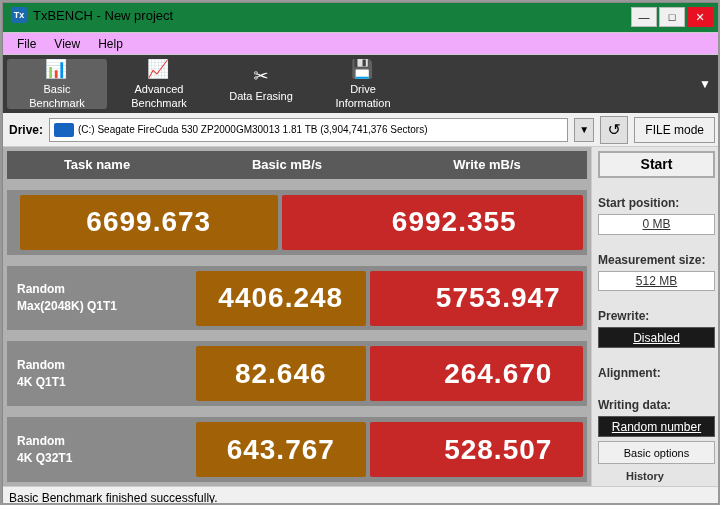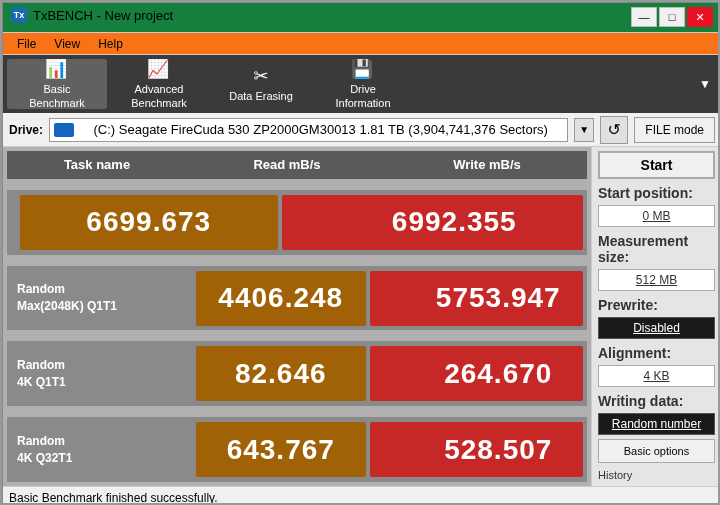--- a/index.html
+++ b/index.html
@@ -47,21 +47,21 @@
       background: #f0f0f0;
       border: 1px solid #bbb;
       cursor: pointer;
       font-size: 11px;
       display: flex; align-items: center; justify-content: center;
     }
     .title-btn:last-child { background: #e81123; color: white; border-color: #e81123; }
 
     
     .menu-bar {
-      background: #f97316;
+      background: #f0abfc;
       display: flex;
       gap: 2px;
       padding: 2px 6px;
       height: 22px;
       border-bottom: 1px solid #ccc;
     }
     .menu-item {
       padding: 2px 8px;
       cursor: pointer;
       font-size: 12px;
@@ -231,24 +231,24 @@
     .start-btn {
       height: 28px;
       background: #f0f0f0;
       border: 2px solid #aaa;
       font-size: 14px;
       font-weight: bold;
       cursor: pointer;
       width: 100%;
     }
     .right-label {
-      font-size: 14px;
+      font-size: 12px;
       font-weight: bold;
       color: #333;
-      margin-top: 2px;
+      margin-top: 14px;
     }
     .right-value-box {
       height: 22px;
       background: #1a1a1a;
       color: white;
       font-size: 12px;
       display: flex;
       align-items: center;
       justify-content: center;
       border: 1px solid #555;
@@ -262,23 +262,24 @@
     .task-options-btn {
       height: 24px;
       background: #f0f0f0;
       border: 1px solid #aaa;
       font-size: 11px;
       cursor: pointer;
       width: 100%;
     }
     .history-label {
       font-size: 11px;
-      font-weight: normal;
+      font-weight: bold;
       color: #333;
       margin-top: 2px;
+      margin-left: 28px;
     }
 
     
     .status-bar {
       background: #f0f0f0;
       height: 22px;
       display: flex;
       align-items: center;
       padding: 0 6px;
       border-top: 1px solid #ccc;
@@ -329,36 +330,36 @@
     </div>
     <div class="toolbar-dropdown">
       <span>▼</span>
     </div>
   </div>
 
   <div class="drive-bar">
     <span class="drive-label">Drive:</span>
     <div style="display:flex; flex:1; border:1px solid #999; background:white; height:24px; align-items:center; padding:0 4px; gap:4px;">
       <div class="drive-icon-blue"></div>
-      <span style="font-size:13px; flex:1;text-align:center;">(C:) Seagate FireCuda 530 ZP2000GM30013  1.81 TB (3,904,741,376 Sectors)</span>
+      <span style="font-size:10px; flex:1;">(C:) Seagate FireCuda 530 ZP2000GM30013  1.81 TB (3,904,741,376 Sectors)</span>
     </div>
     <div class="drive-select-arrow">▼</div>
     <div class="drive-refresh-btn">
       <span style="font-size:16px;">↺</span>
     </div>
     <button class="file-mode-btn">FILE mode</button>
   </div>
 
   <div class="main-content">
 
     <div class="bench-table">
 
       <div class="bench-header">
         <div class="bench-header-cell col-task">Task name</div>
-        <div class="bench-header-cell col-read">Read mB/s</div>
+        <div class="bench-header-cell col-read">Basic mB/s</div>
         <div class="bench-header-cell col-write">Write mB/s</div>
       </div>
 
       <div class="bench-row">
         <div class="bench-value read">6699.673</div>
         <div class="bench-value write">6992.355</div>
       </div>
 
       <div class="bench-row">
         <div class="bench-row-name">Random<br>Max(2048K) Q1T1</div>
@@ -386,21 +387,20 @@
       <span class="right-label">Start position:</span>
       <div class="right-value-box light">0 MB</div>
 
       <span class="right-label">Measurement size:</span>
       <div class="right-value-box light">512 MB</div>
 
       <span class="right-label">Prewrite:</span>
       <div class="right-value-box">Disabled</div>
 
       <span class="right-label">Alignment:</span>
-      <div class="right-value-box light">4 KB</div>
 
       <span class="right-label">Writing data:</span>
       <div class="right-value-box">Random number</div>
 
       <button class="task-options-btn">Basic options</button>
 
       <span class="history-label">History</span>
     </div>
 
   </div>

